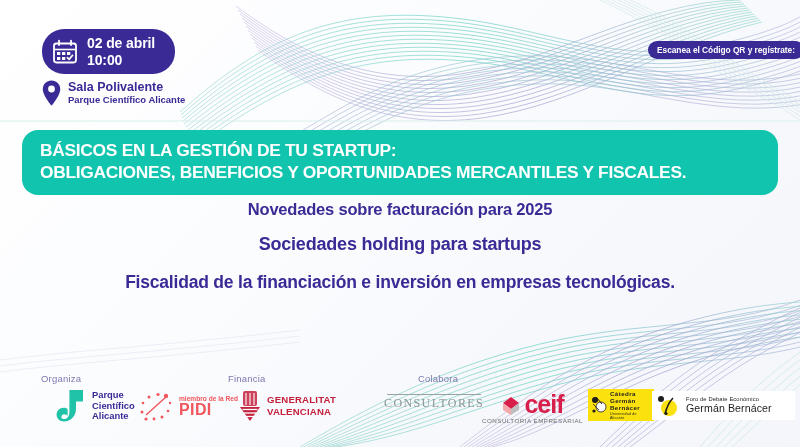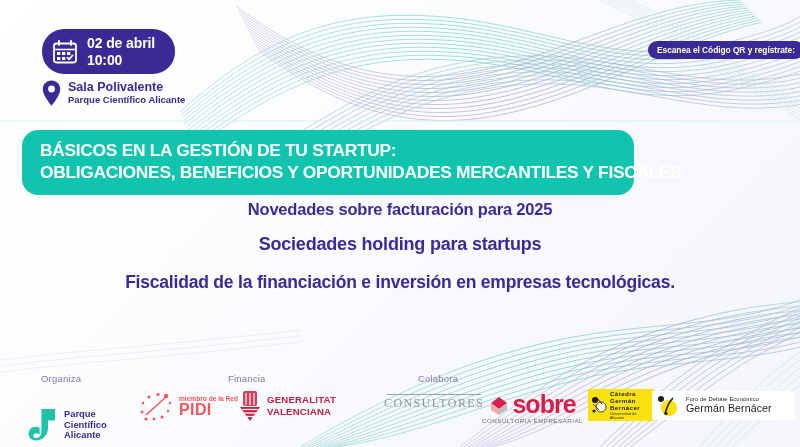--- a/index.html
+++ b/index.html
@@ -103,21 +103,21 @@
     width: 72px;
     height: 72px;
   }
   .qr-wrap svg { display: block; }
 
   
   .title-banner {
     position: absolute;
     left: 22px;
     top: 130px;
-    width: 612px;
+    width: 756px;
     background: #10c4ad;
     border-radius: 16px;
     padding: 9px 18px 11px 18px;
     box-sizing: border-box;
   }
   .title-banner .tline {
     color: #ffffff;
     font-weight: bold;
     font-size: 17.4px;
     line-height: 1.28;
@@ -147,21 +147,21 @@
     font-size: 9.5px;
     letter-spacing: 0.2px;
   }
   .lbl-organiza { left: 41px; top: 7px; }
   .lbl-financia { left: 228px; top: 7px; }
   .lbl-colabora { left: 383px; top: 7px; margin-left: 35px; }
 
   .logo { position: absolute; display: flex; align-items: center; }
 
   
-  .logo-pca { left: 28px; top: 23px; gap: 6px; margin-top: 19px; }
+  .logo-pca { left: 56px; top: 23px; gap: 6px; }
   .pca-mark { width: 30px; height: 34px; flex: 0 0 30px; }
   .pca-text {
     color: #3a2a96;
     font-weight: bold;
     font-size: 9.4px;
     line-height: 1.12;
     white-space: nowrap;
   }
 
   
@@ -774,21 +774,21 @@
       <div class="galsan-sub">CONSULTORES</div>
     </div>
 
     <div class="logo logo-ceif">
       <div class="ceif-row">
         <svg class="ceif-mark" viewBox="0 0 20 20" aria-hidden="true">
           <path d="M2,8 L10,2 L18,8 L10,14 Z" fill="#d81e4a"></path>
           <path d="M2,8 L2,15 L10,20 L10,14 Z" fill="#f3a8ac"></path>
           <path d="M10,14 L10,20 L18,15 L18,8 Z" fill="#bdbec0"></path>
         </svg>
-        <span class="ceif-word">sobre</span>
+        <span class="ceif-word">ceif</span>
       </div>
       <div class="ceif-sub">CONSULTORIA EMPRESARIAL</div>
     </div>
   </div>
 
   <div class="logo logo-cgb">
     <div class="cgb-box">
       <svg class="cgb-mark" viewBox="0 0 18 20" aria-hidden="true">
         <circle cx="5" cy="5" r="3" fill="#1d1d1b"></circle>
         <circle cx="11" cy="12" r="5" fill="#ffffff" stroke="#1d1d1b" stroke-width="0.8"></circle>

